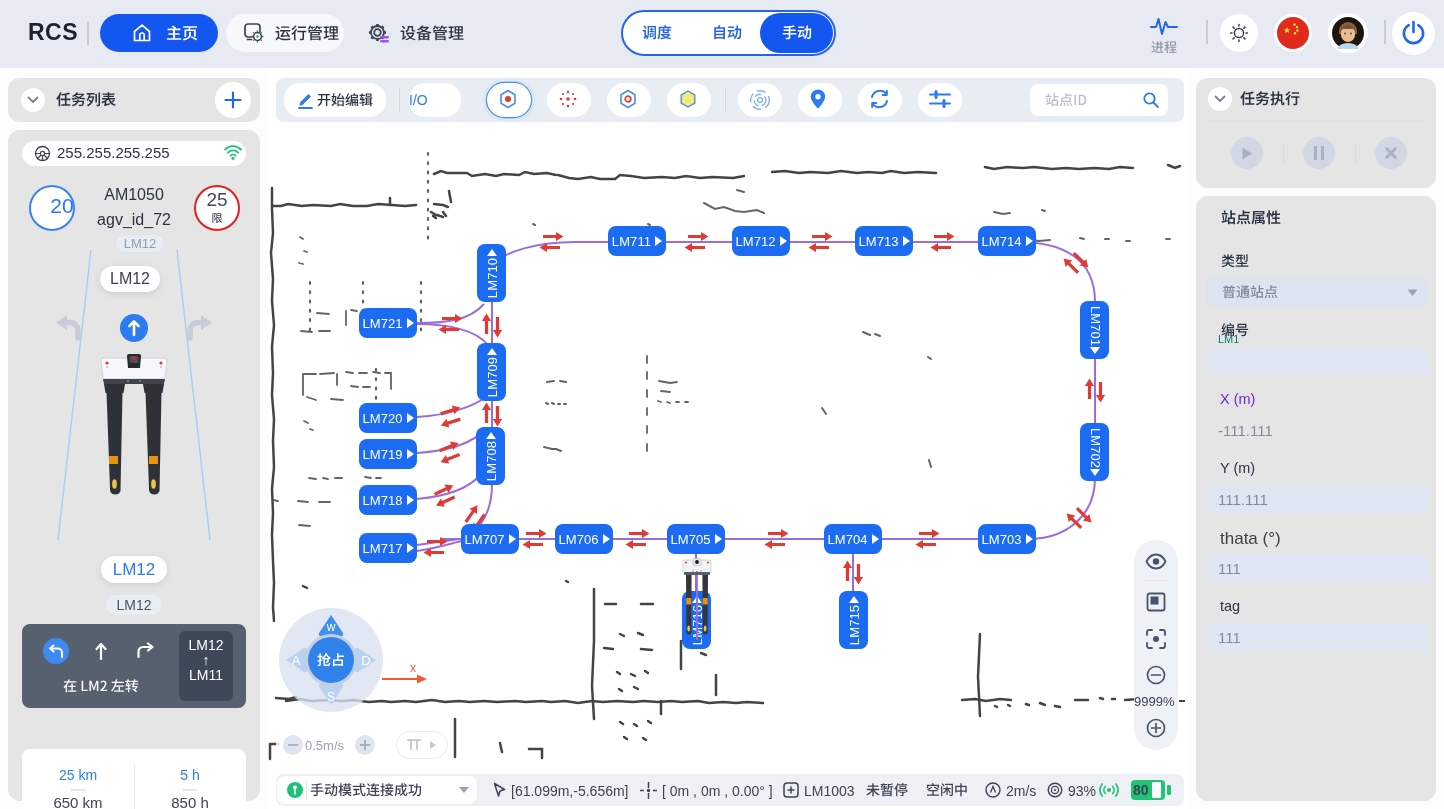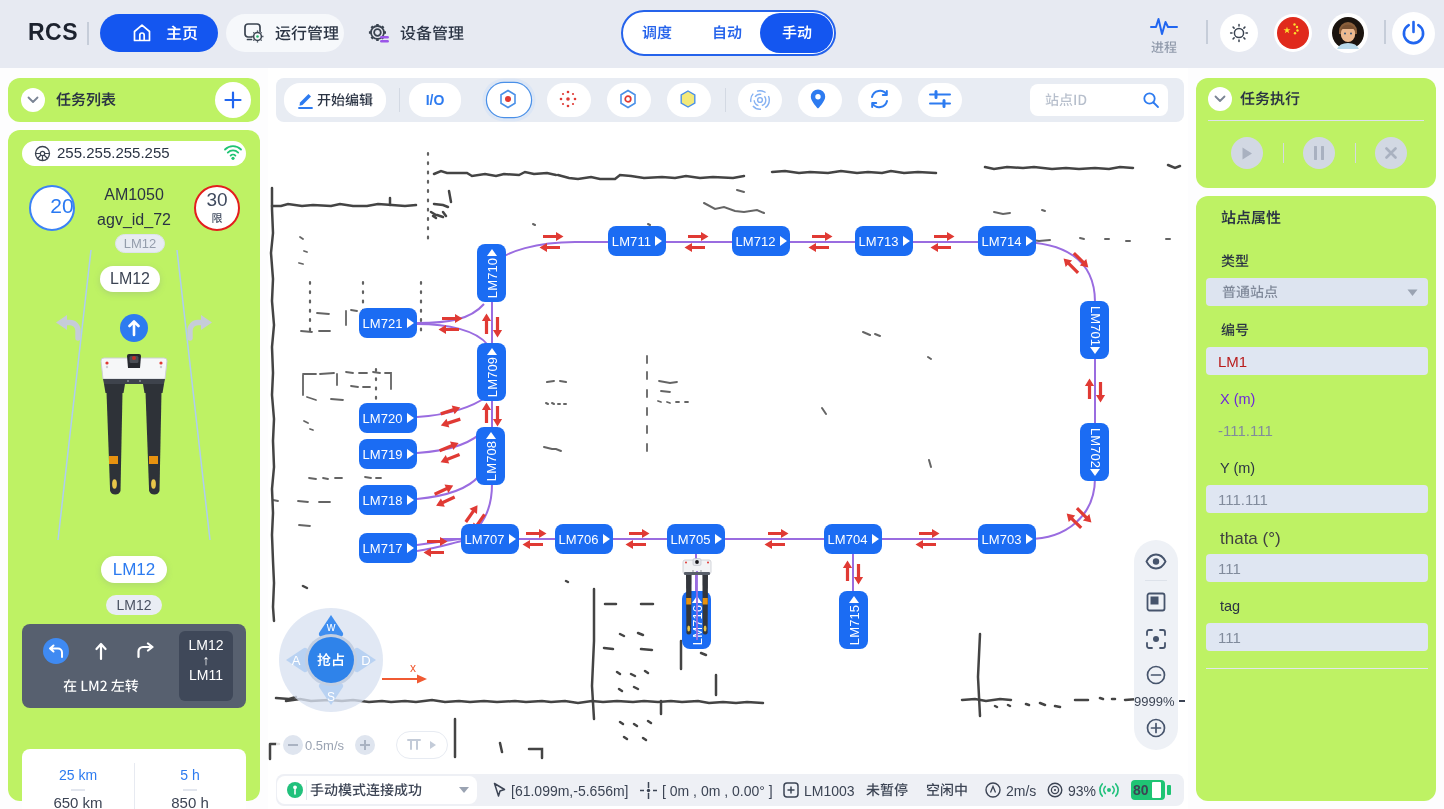--- a/index.html
+++ b/index.html
@@ -1,18 +1,18 @@
 <!DOCTYPE html>
 <html><head><meta charset="utf-8"><style>
 *{margin:0;padding:0;box-sizing:border-box}
 html,body{width:1444px;height:809px;overflow:hidden;background:#fdfdfe;font-family:"Liberation Sans",sans-serif}
 .abs{position:absolute}
 #page{position:relative;width:1444px;height:809px}
 #topbar{position:absolute;left:0;top:0;width:1444px;height:68px;background:#e7eaf2}
-.card{position:absolute;background:#bef264;border-radius:12px}
+.card{position:absolute;background:#e5e5e5;border-radius:12px}
 .wpill{background:#fff;border-radius:16px}
 #cjkoverlay{position:absolute;left:0;top:0;width:1444px;height:809px;pointer-events:none;z-index:50}
 .lbl{position:absolute;background:#1b6cf3;color:#fff;border-radius:8px;display:flex;align-items:center;justify-content:center;font-size:13px;font-weight:500;letter-spacing:.1px;z-index:5}
 .lbl .tri{width:0;height:0;border-left:7px solid #fff;border-top:5px solid transparent;border-bottom:5px solid transparent;margin-left:4px}
 .lblh{width:58px;height:30px}
 .lblv,.lblv2{width:29px;height:58px}
 .lblv span{position:absolute;left:50%;top:50%;white-space:nowrap;transform:translate(-50%,-50%) rotate(-90deg);margin-top:5px}
 .lblv .triu{position:absolute;left:50%;top:5px;transform:translateX(-50%);width:0;height:0;border-bottom:7px solid #fff;border-left:5px solid transparent;border-right:5px solid transparent}
 .lblv2 span{position:absolute;left:50%;top:50%;white-space:nowrap;transform:translate(-50%,-50%) rotate(90deg);margin-top:-4px}
 .lblv2 .trid{position:absolute;left:50%;bottom:5px;transform:translateX(-50%);width:0;height:0;border-top:7px solid #fff;border-left:5px solid transparent;border-right:5px solid transparent}
@@ -108,21 +108,21 @@
   <svg class="abs" style="left:215px;top:13px" width="20" height="18" viewBox="0 0 20 18">
         <path d="M2 6.5 a11.3 11.3 0 0 1 16 0" fill="none" stroke="#1fc473" stroke-width="1.8" stroke-linecap="round"></path>
         <path d="M4.8 9.6 a7.4 7.4 0 0 1 10.4 0" fill="none" stroke="#1fc473" stroke-width="1.8" stroke-linecap="round"></path>
         <path d="M7.6 12.6 a3.4 3.4 0 0 1 4.8 0" fill="none" stroke="#1fc473" stroke-width="1.8" stroke-linecap="round"></path>
         <circle cx="10" cy="15.3" r="1.6" fill="#1fc473"></circle>
       </svg>
 
   <div class="abs" style="left:21px;top:55px;width:46px;height:46px;border:2.5px solid #3b82f6;border-radius:50%;background:#fff"></div>
   <div class="abs" style="left:21px;top:64px;width:66px;text-align:center;font-size:21px;color:#2979f2;font-weight:500">20</div>
   <div class="abs" style="left:186px;top:55px;width:46px;height:46px;border:2.5px solid #e31e1e;border-radius:50%;background:#fff"></div>
-  <div class="abs" style="left:186px;top:59px;width:46px;text-align:center;font-size:19px;color:#3f4a5e;font-weight:500">30</div>
+  <div class="abs" style="left:186px;top:59px;width:46px;text-align:center;font-size:19px;color:#3f4a5e;font-weight:500">25</div>
 
   <div class="abs" style="left:0;top:56px;width:252px;text-align:center;font-size:16px;color:#2b3444">AM1050</div>
   <div class="abs" style="left:0;top:81px;width:252px;text-align:center;font-size:16px;color:#2b3444">agv_id_72</div>
   <div class="abs" style="left:107px;top:104px;width:50px;height:19px;background:#e8ecf3;border:1px solid #dde3ec;border-radius:10px;text-align:center;font-size:13px;color:#949dac;line-height:18px">LM12</div>
   <div class="abs" style="left:92px;top:136px;width:60px;height:26px;background:#fff;border-radius:14px;box-shadow:0 2px 6px rgba(120,130,150,.25);text-align:center;font-size:16px;color:#3c4454;line-height:26px">LM12</div>
 
   <svg class="abs" style="left:0;top:0" width="252" height="671" viewBox="0 0 252 671">
         <path d="M83 120 L50 410" stroke="#aecdf2" stroke-width="1.5" fill="none"></path>
         <path d="M169 120 L202 410" stroke="#aecdf2" stroke-width="1.5" fill="none"></path>
       </svg>
@@ -195,21 +195,21 @@
   </div>
 </div>
 <div class="abs" style="left:268px;top:68px;width:920px;height:741px;background:#fff"></div>
 <div class="abs" style="left:276px;top:78px;width:908px;height:44px;background:#e8ecf3;border-radius:8px"></div>
 <div class="abs wpill" style="left:284px;top:83px;width:102px;height:34px"></div>
 <svg class="abs" style="left:297px;top:91px" width="17" height="18" viewBox="0 0 17 18">
       <path d="M3 11.5 L11.5 3 L14 5.5 L5.5 14 L2.5 14.7 Z" fill="#2d7bf0"></path>
       <path d="M2 17 H15" stroke="#2d7bf0" stroke-width="1.8" stroke-linecap="round"></path>
     </svg>
 <div class="abs" style="left:399px;top:88px;width:1px;height:24px;background:#d3d9e3"></div>
-<div class="abs wpill" style="left:409px;top:83px;width:52px;height:34px;text-align:center;line-height:34px;font-size:14px;font-weight:700;color:#2d7bf0">I/O</div>
+<div class="abs wpill" style="left:409px;top:83px;width:52px;height:34px;line-height:34px;font-size:14px;font-weight:400;color:#2d7bf0">I/O</div>
 <div class="abs wpill" style="left:487px;top:83px;width:44px;height:34px;border-radius:17px;box-shadow:0 0 0 1.2px #4a90e8, 0 0 0 4.5px #dce6f5"></div>
 <div class="abs" style="left:497px;top:88px;width:24px;height:24px"><svg width="22" height="22" viewBox="0 0 22 22">
         <path d="M11 2.5 18 6.7 18 15.3 11 19.5 4 15.3 4 6.7 Z" fill="none" stroke="#4a90e8" stroke-width="1.6"></path>
         <circle cx="11" cy="11" r="3" fill="#e03a34"></circle>
       </svg></div>
 <div class="abs wpill" style="left:547px;top:83px;width:44px;height:34px;border-radius:17px"></div>
 <div class="abs" style="left:557px;top:88px;width:24px;height:24px"><svg width="22" height="22" viewBox="0 0 22 22">
         <g fill="#e03a34">
           <circle cx="11" cy="11" r="1.8"></circle>
           <circle cx="11" cy="4" r="1.3"></circle>
@@ -601,21 +601,21 @@
       <path d="M1.5 1.5 L10.5 10.5 M10.5 1.5 L1.5 10.5" stroke="#a9b1c0" stroke-width="2.6" stroke-linecap="round"></path>
     </svg>
 <div class="abs" style="left:1283px;top:143px;width:1px;height:20px;background:#d5dae2;z-index:2"></div>
 <div class="abs" style="left:1355px;top:143px;width:1px;height:20px;background:#d5dae2;z-index:2"></div>
 <div class="card" style="left:1196px;top:196px;width:240px;height:605px"></div>
 <div class="abs" style="left:1206px;top:278px;width:222px;height:28px;background:#dde4f0;border-radius:4px;z-index:2"></div>
 <svg class="abs" style="left:1407px;top:289px;z-index:3" width="11" height="8" viewBox="0 0 11 8">
       <path d="M0.5 0.5 L5.5 7 L10.5 0.5 Z" fill="#9aa3b2"></path>
     </svg>
 <div class="abs" style="left:1206px;top:347px;width:222px;height:28px;background:#dfe6f2;border-radius:4px;z-index:2"></div>
-<div class="abs" style="left:1218px;top:353px;font-size:15px;color:#b91c1c;z-index:3">LM1</div>
+<div class="abs" style="left:1218px;top:333px;font-size:11px;color:#0f766e;z-index:3">LM1</div>
 <div class="abs" style="left:1220px;top:391px;font-size:14.5px;color:#6d28d9;z-index:2">X (m)</div>
 <div class="abs" style="left:1218px;top:422px;font-size:15px;color:#818b9c;z-index:3">-111.111</div>
 <div class="abs" style="left:1220px;top:460px;font-size:14.5px;color:#2b3444;z-index:2">Y (m)</div>
 <div class="abs" style="left:1206px;top:485px;width:222px;height:28px;background:#dfe6f2;border-radius:4px;z-index:2"></div>
 <div class="abs" style="left:1218px;top:491px;font-size:15px;color:#818b9c;z-index:3">111.111</div>
 <div class="abs" style="left:1220px;top:529px;font-size:17px;color:#404040;z-index:2">thata (°)</div>
 <div class="abs" style="left:1206px;top:554px;width:222px;height:28px;background:#dfe6f2;border-radius:4px;z-index:2"></div>
 <div class="abs" style="left:1218px;top:560px;font-size:15px;color:#818b9c;z-index:3">111</div>
 <div class="abs" style="left:1220px;top:598px;font-size:14.5px;color:#2b3444;z-index:2">tag</div>
 <div class="abs" style="left:1206px;top:623px;width:222px;height:28px;background:#dfe6f2;border-radius:4px;z-index:2"></div>

